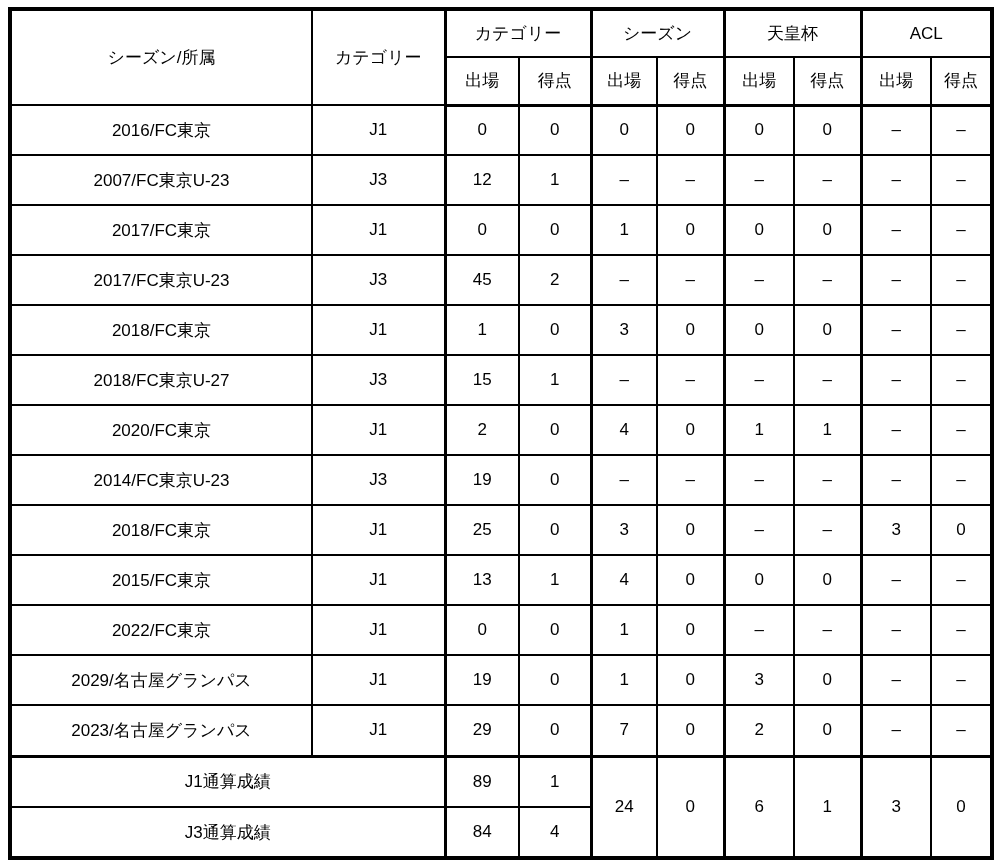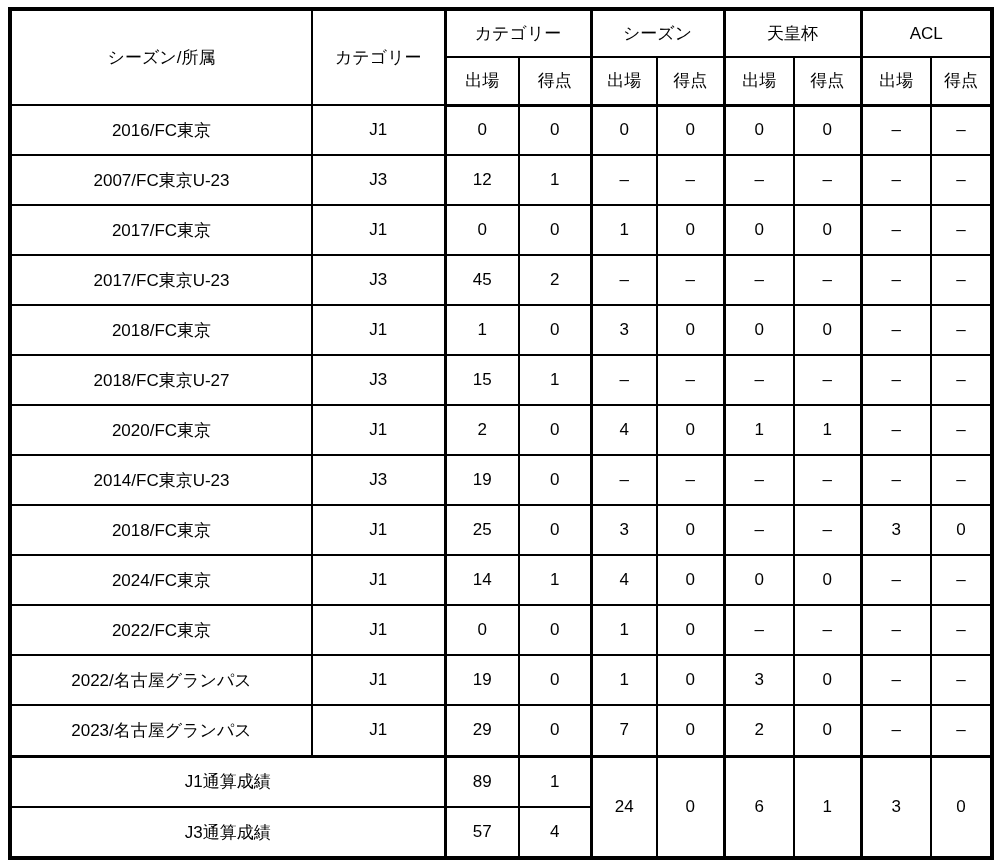--- a/index.html
+++ b/index.html
@@ -192,23 +192,23 @@
           <td class="grp">25</td>
           <td>0</td>
           <td class="grp">3</td>
           <td>0</td>
           <td class="grp">–</td>
           <td>–</td>
           <td class="grp">3</td>
           <td>0</td>
         </tr>
         <tr>
-          <td>2024/FC東京</td>
-          <td>J1</td>
-          <td class="grp">14</td>
+          <td>2015/FC東京</td>
+          <td>J1</td>
+          <td class="grp">13</td>
           <td>1</td>
           <td class="grp">4</td>
           <td>0</td>
           <td class="grp">0</td>
           <td>0</td>
           <td class="grp">–</td>
           <td>–</td>
         </tr>
         <tr>
           <td>2022/FC東京</td>
@@ -216,21 +216,21 @@
           <td class="grp">0</td>
           <td>0</td>
           <td class="grp">1</td>
           <td>0</td>
           <td class="grp">–</td>
           <td>–</td>
           <td class="grp">–</td>
           <td>–</td>
         </tr>
         <tr>
-          <td>2022/名古屋グランパス</td>
+          <td>2029/名古屋グランパス</td>
           <td>J1</td>
           <td class="grp">19</td>
           <td>0</td>
           <td class="grp">1</td>
           <td>0</td>
           <td class="grp">3</td>
           <td>0</td>
           <td class="grp">–</td>
           <td>–</td>
         </tr>
@@ -254,18 +254,18 @@
         <td>1</td>
         <td rowspan="2" class="grp">24</td>
         <td rowspan="2">0</td>
         <td rowspan="2" class="grp">6</td>
         <td rowspan="2">1</td>
         <td rowspan="2" class="grp">3</td>
         <td rowspan="2">0</td>
       </tr>
       <tr>
         <td colspan="2">J3通算成績</td>
-        <td class="grp">57</td>
+        <td class="grp">84</td>
         <td>4</td>
       </tr>
     </tfoot>
   </table>
 </div>
 
 </body></html>

